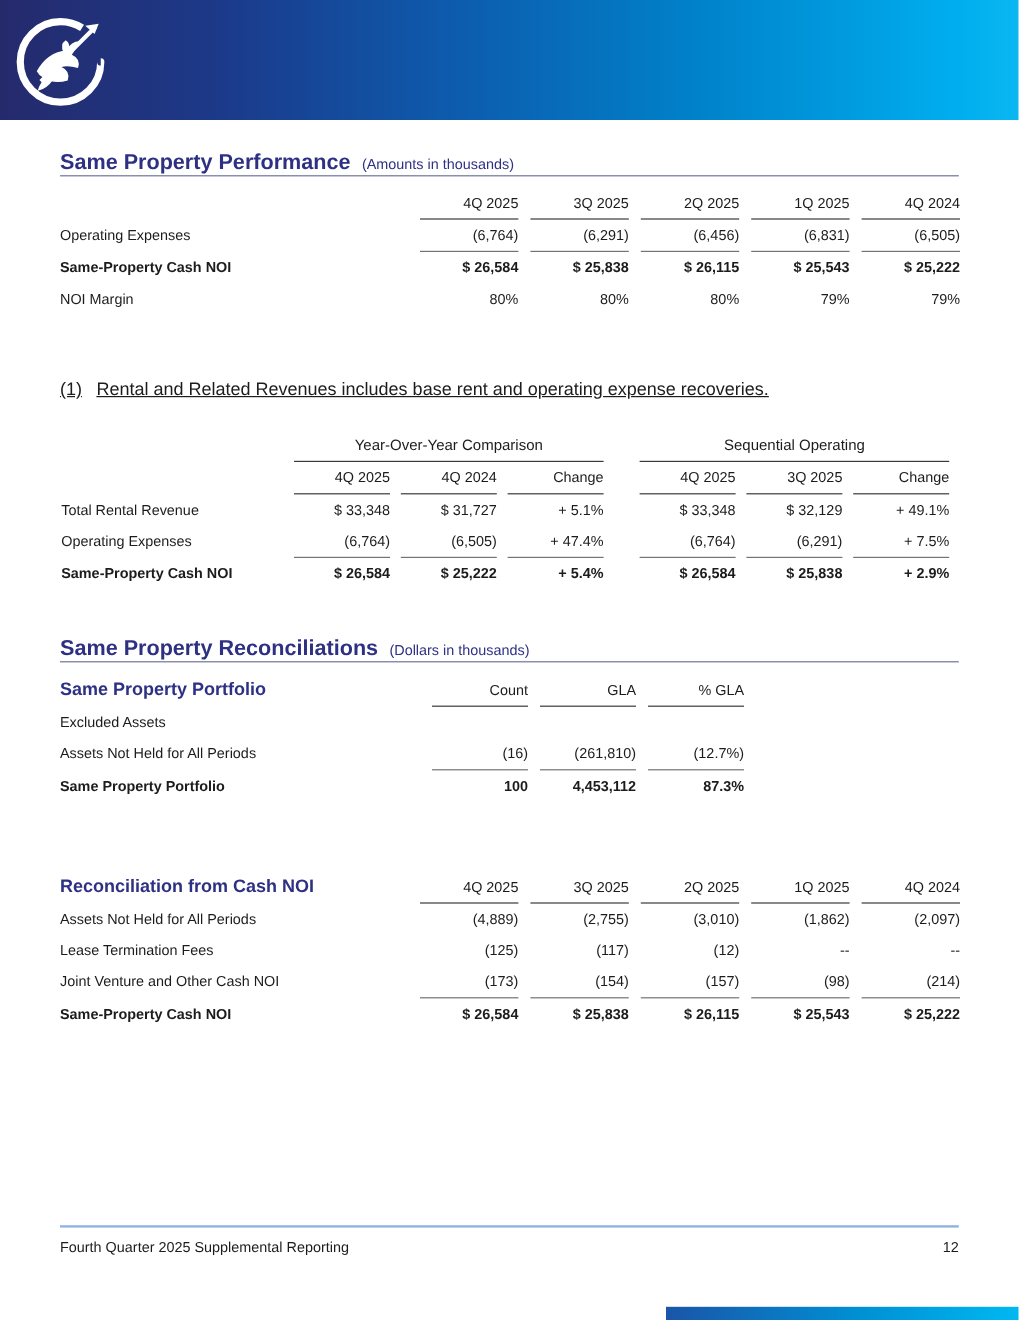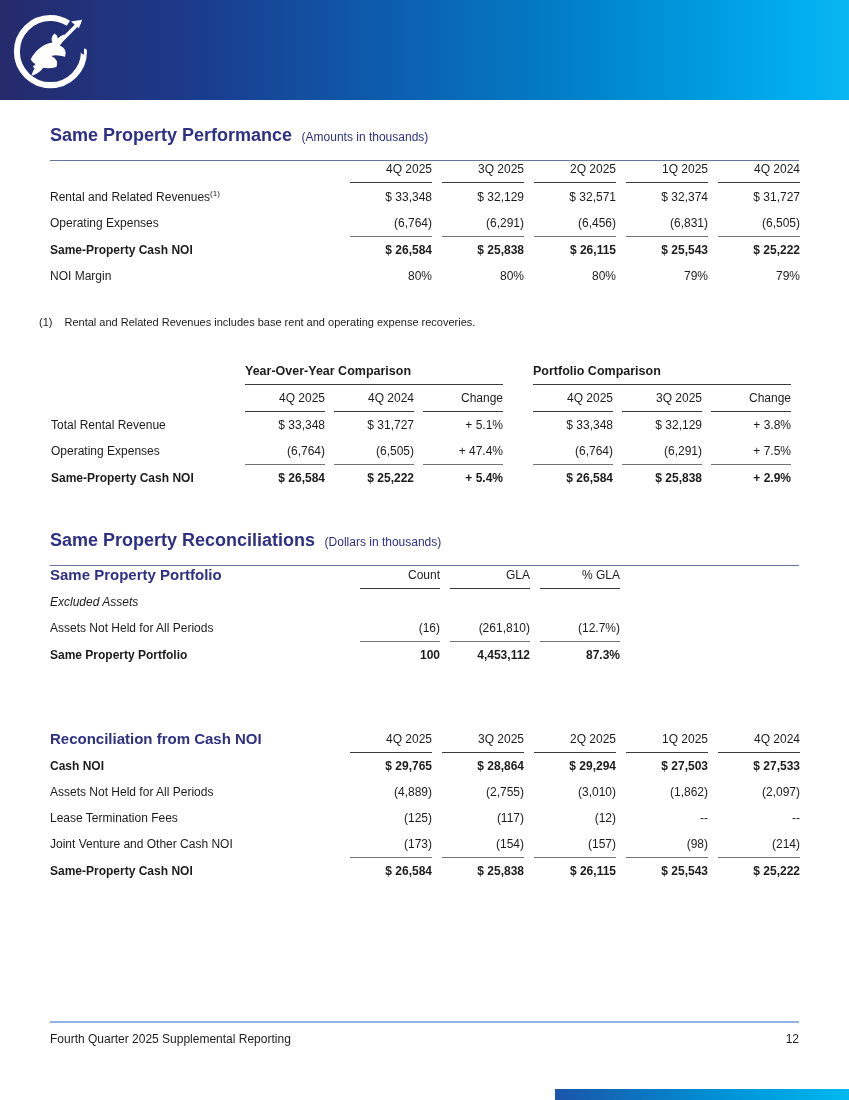--- a/index.html
+++ b/index.html
@@ -8,44 +8,44 @@
     font-family:"Liberation Sans", sans-serif; color:#1c1c1c; overflow:hidden;
   }
   
   .band {
     position:absolute; top:0; left:0; width:849px; height:100px;
     background:linear-gradient(90deg,#252a6c 0%,#1c3a8a 22%,#0d5cae 45%,#0081c9 68%,#00aeef 94%,#0bb7f1 100%);
   }
   .logo { position:absolute; top:6px; left:10px; width:86px; height:86px; }
 
   
-  .sec-title { position:absolute; left:50px; right:50px; border-bottom:1.5px solid #6b759b; padding-bottom:14px; white-space:nowrap; }
+  .sec-title { position:absolute; left:50px; right:50px; border-bottom:1.5px solid #6b759b; padding-bottom:0; white-space:nowrap; }
   .sec-title .t { font-size:18px; font-weight:bold; color:#2e3183; }
   .sec-title .s { font-size:12px; color:#2e3183; margin-left:5px; }
 
   
   table { border-collapse:separate; border-spacing:10px 0; table-layout:fixed; font-size:12px; position:absolute; }
   th,td { padding:6px 0; vertical-align:bottom; overflow:visible; white-space:nowrap; }
   th { font-weight:normal; text-align:left; }
   .num { text-align:right; }
   .colhead { border-bottom:1px solid #3b3b3b; }
-  .group { font-weight:bold; border-bottom:1px solid #3b3b3b; text-align:left; font-size:12.5px; }
+  .group { font-weight:normal; border-bottom:1px solid #3b3b3b; text-align:center; font-size:12.5px; }
   .total td { font-weight:bold; }
   .total td.num { border-top:1px solid #737373; }
   .boldrow td { font-weight:bold; }
-  .italicrow td { font-style:italic; }
+  .italicrow td { }
   .subtitle-cell { font-size:15px; font-weight:bold; color:#2e3183; }
   sup { font-size:8px; vertical-align:super; }
 
   #t1 { top:156px; left:40px; width:770px; }
   #t2 { top:358px; left:42px; width:758px; border-spacing:9px 0; }
   #t3 { top:560px; left:40px; width:590px; }
   #t4 { top:724px; left:40px; width:770px; }
 
-  #footnote { position:absolute; top:316px; left:39px; font-size:11px; color:#1c1c1c; }
+  #footnote { position:absolute; top:316px; left:50px; font-size:15px; color:#1c1c1c;text-decoration:underline; }
   #footnote .mk { margin-right:12px; }
 
   #footer {
     position:absolute; top:1021px; left:50px; right:50px;
     border-top:2px solid #8fb5e0; padding-top:9px;
     display:flex; justify-content:space-between; font-size:12px;
   }
   #bottombar {
     position:absolute; right:0; bottom:0; width:294px; height:11px;
     background:linear-gradient(90deg,#1a55a8 0%,#0090d4 55%,#00b8f1 100%);
@@ -84,28 +84,20 @@
     <tbody>
         <tr>
       <th></th>
       <th class="num colhead">4Q 2025</th>
       <th class="num colhead">3Q 2025</th>
       <th class="num colhead">2Q 2025</th>
       <th class="num colhead">1Q 2025</th>
       <th class="num colhead">4Q 2024</th>
     </tr>
     <tr>
-      <td><span>Rental and Related Revenues</span><sup>(1)</sup></td>
-      <td class="num">$ 33,348</td>
-      <td class="num">$ 32,129</td>
-      <td class="num">$ 32,571</td>
-      <td class="num">$ 32,374</td>
-      <td class="num">$ 31,727</td>
-    </tr>
-    <tr>
       <td>Operating Expenses</td>
       <td class="num">(6,764)</td>
       <td class="num">(6,291)</td>
       <td class="num">(6,456)</td>
       <td class="num">(6,831)</td>
       <td class="num">(6,505)</td>
     </tr>
     <tr class="total">
       <td>Same-Property Cash NOI</td>
       <td class="num">$ 26,584</td>
@@ -138,41 +130,41 @@
         <col style="width:12px">
         <col style="width:80px">
         <col style="width:80px">
         <col style="width:80px">
       </colgroup>
     <tbody>
         <tr>
       <th></th>
       <th colspan="3" class="group">Year-Over-Year Comparison</th>
       <th></th>
-      <th colspan="3" class="group">Portfolio Comparison</th>
+      <th colspan="3" class="group">Sequential Operating</th>
     </tr>
     <tr>
       <th></th>
       <th class="num colhead">4Q 2025</th>
       <th class="num colhead">4Q 2024</th>
       <th class="num colhead">Change</th>
       <th></th>
       <th class="num colhead">4Q 2025</th>
       <th class="num colhead">3Q 2025</th>
       <th class="num colhead">Change</th>
     </tr>
     <tr>
       <td>Total Rental Revenue</td>
       <td class="num">$ 33,348</td>
       <td class="num">$ 31,727</td>
       <td class="num">+ 5.1%</td>
       <td></td>
       <td class="num">$ 33,348</td>
       <td class="num">$ 32,129</td>
-      <td class="num">+ 3.8%</td>
+      <td class="num">+ 49.1%</td>
     </tr>
     <tr>
       <td>Operating Expenses</td>
       <td class="num">(6,764)</td>
       <td class="num">(6,505)</td>
       <td class="num">+ 47.4%</td>
       <td></td>
       <td class="num">(6,764)</td>
       <td class="num">(6,291)</td>
       <td class="num">+ 7.5%</td>
@@ -241,28 +233,20 @@
       </colgroup>
     <tbody>
         <tr>
       <th class="subtitle-cell">Reconciliation from Cash NOI</th>
       <th class="num colhead">4Q 2025</th>
       <th class="num colhead">3Q 2025</th>
       <th class="num colhead">2Q 2025</th>
       <th class="num colhead">1Q 2025</th>
       <th class="num colhead">4Q 2024</th>
     </tr>
-    <tr class="boldrow">
-      <td>Cash NOI</td>
-      <td class="num">$ 29,765</td>
-      <td class="num">$ 28,864</td>
-      <td class="num">$ 29,294</td>
-      <td class="num">$ 27,503</td>
-      <td class="num">$ 27,533</td>
-    </tr>
     <tr>
       <td>Assets Not Held for All Periods</td>
       <td class="num">(4,889)</td>
       <td class="num">(2,755)</td>
       <td class="num">(3,010)</td>
       <td class="num">(1,862)</td>
       <td class="num">(2,097)</td>
     </tr>
     <tr>
       <td>Lease Termination Fees</td>

